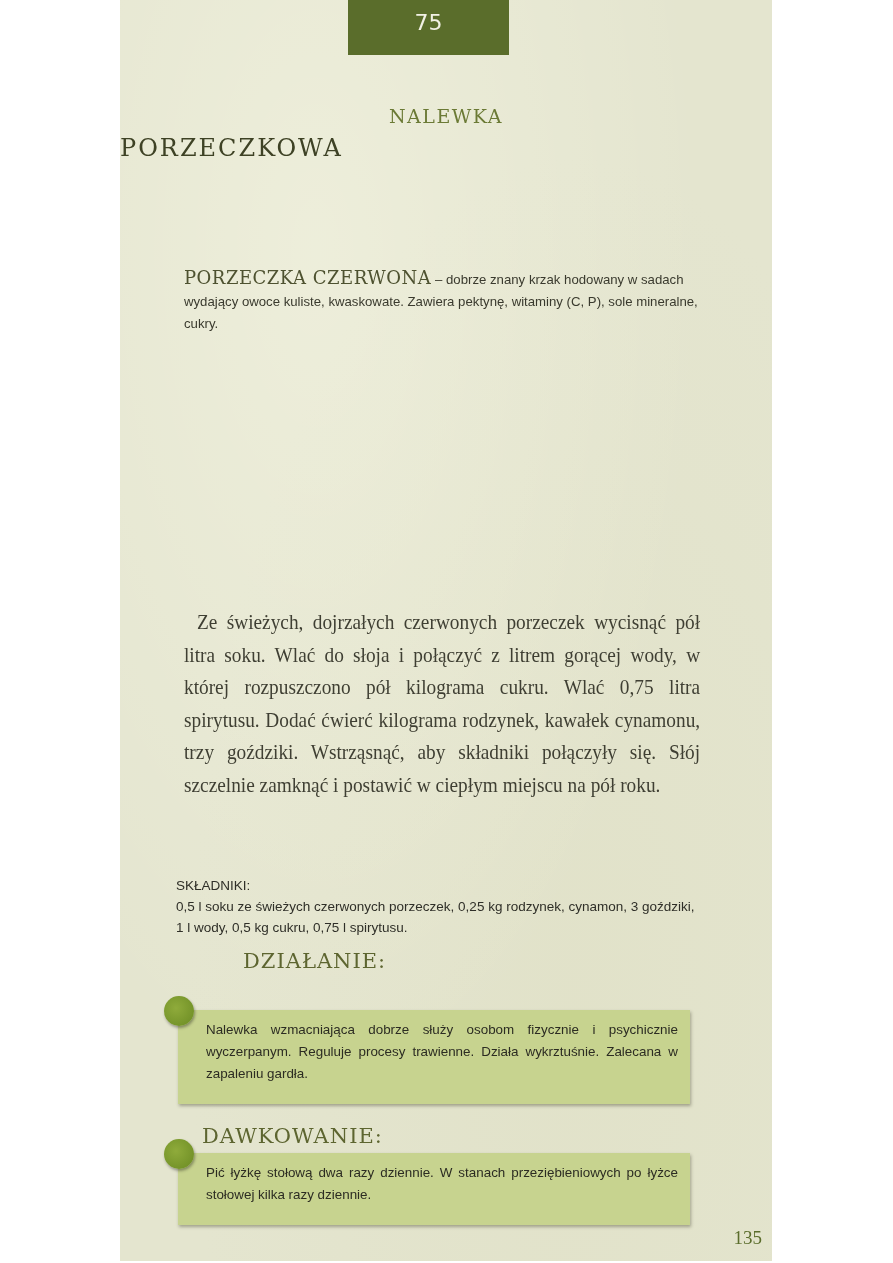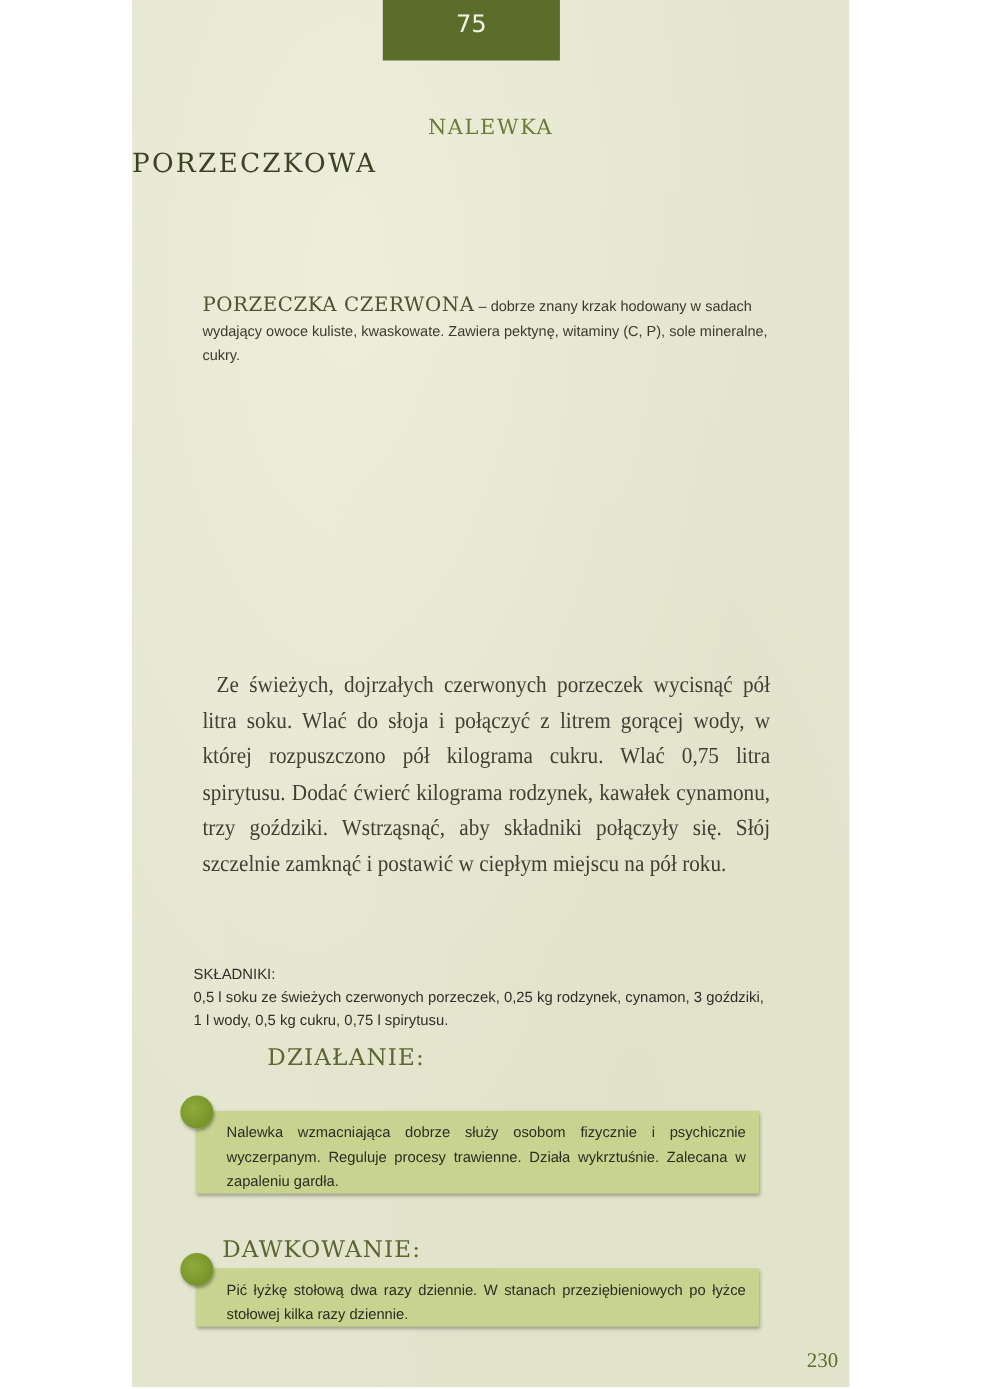--- a/index.html
+++ b/index.html
@@ -19,21 +19,21 @@
   .intro .lead { font-family:"DejaVu Serif", serif; font-size:18px; letter-spacing:0.5px; color:#4e5230; }
   .recipe { position:absolute; left:64px; top:606px; width:516px; font-family:"Liberation Serif", serif; font-size:21px;
     line-height:32.5px; color:#3f3f33; text-align:justify; text-indent:14px; transform:scaleX(0.92); transform-origin:left top; width:561px; }
   .ingredients { position:absolute; left:56px; top:875px; width:520px; font-size:13.5px; line-height:21px; color:#2f2f28; display:flex;flex-direction:column; }
   .ingredients .label { white-space:nowrap; padding-right:4px; }
   .ingredients .text { flex:1; }
   .sec-title { position:absolute; left:82px; font-family:"DejaVu Serif", serif; font-size:21px; letter-spacing:1px; color:#5d6530; }
   .dot { position:absolute; width:30px; height:30px; border-radius:50%; background:radial-gradient(circle at 40% 40%, #8fab3b, #6a8a22);
     box-shadow:1px 2px 3px rgba(0,0,0,0.35); }
   .box { position:absolute; left:58px; width:512px; background:#c7d38f; box-shadow:1px 2px 3px rgba(80,80,60,0.45);
-    font-size:13.4px; line-height:22px; color:#2c2c22; padding:9px 12px 0 28px; box-sizing:border-box; text-align:justify; }
+    font-size:13.4px; line-height:22px; color:#2c2c22; padding:9px 12px 19px 28px; box-sizing:border-box; text-align:justify; }
   .pagenum { position:absolute; right:10px; top:1227px; font-family:"Liberation Serif", serif; font-size:19px; color:#5b6d2c; }
 </style>
 </head>
 <body>
 
 <div class="page">
   <div class="badge">75</div>
   <div class="subtitle">NALEWKA</div>
   <div class="title">PORZECZKOWA</div>
 
@@ -49,14 +49,14 @@
   </div>
 
   <div class="sec-title" style="top:949px;margin-left:41px;">DZIAŁANIE:</div>
   <div class="box" style="top:1010px;">Nalewka wzmacniająca dobrze służy osobom fizycznie i psychicznie wyczerpanym. Reguluje procesy trawienne. Działa wykrztuśnie. Zalecana w zapaleniu gardła.</div>
   <div class="dot" style="left:44px; top:996px;"></div>
 
   <div class="sec-title" style="top:1124px;">DAWKOWANIE:</div>
   <div class="box" style="top:1153px;">Pić łyżkę stołową dwa razy dziennie. W stanach przeziębieniowych po łyżce stołowej kilka razy dziennie.</div>
   <div class="dot" style="left:44px; top:1139px;"></div>
 
-  <div class="pagenum">230</div>
+  <div class="pagenum">135</div>
 </div>
 
 </body></html>

